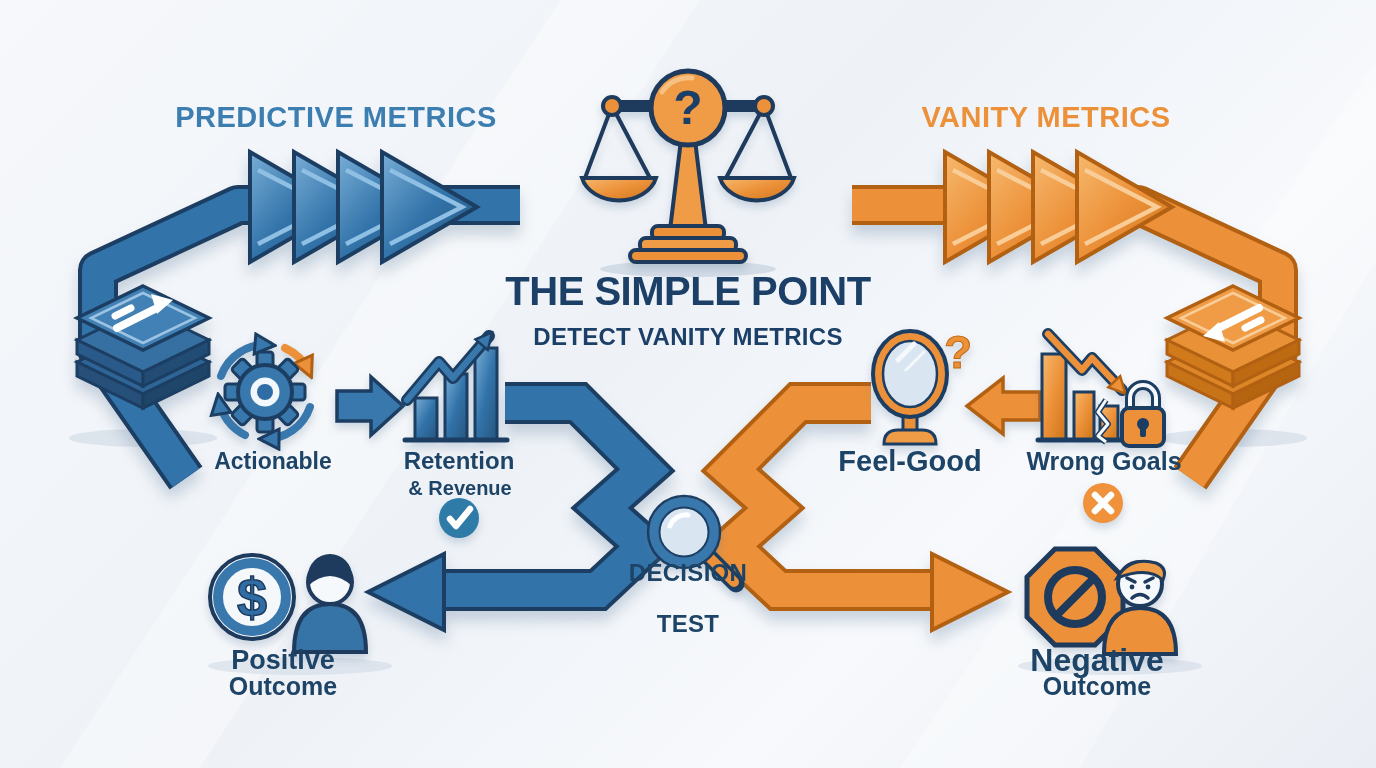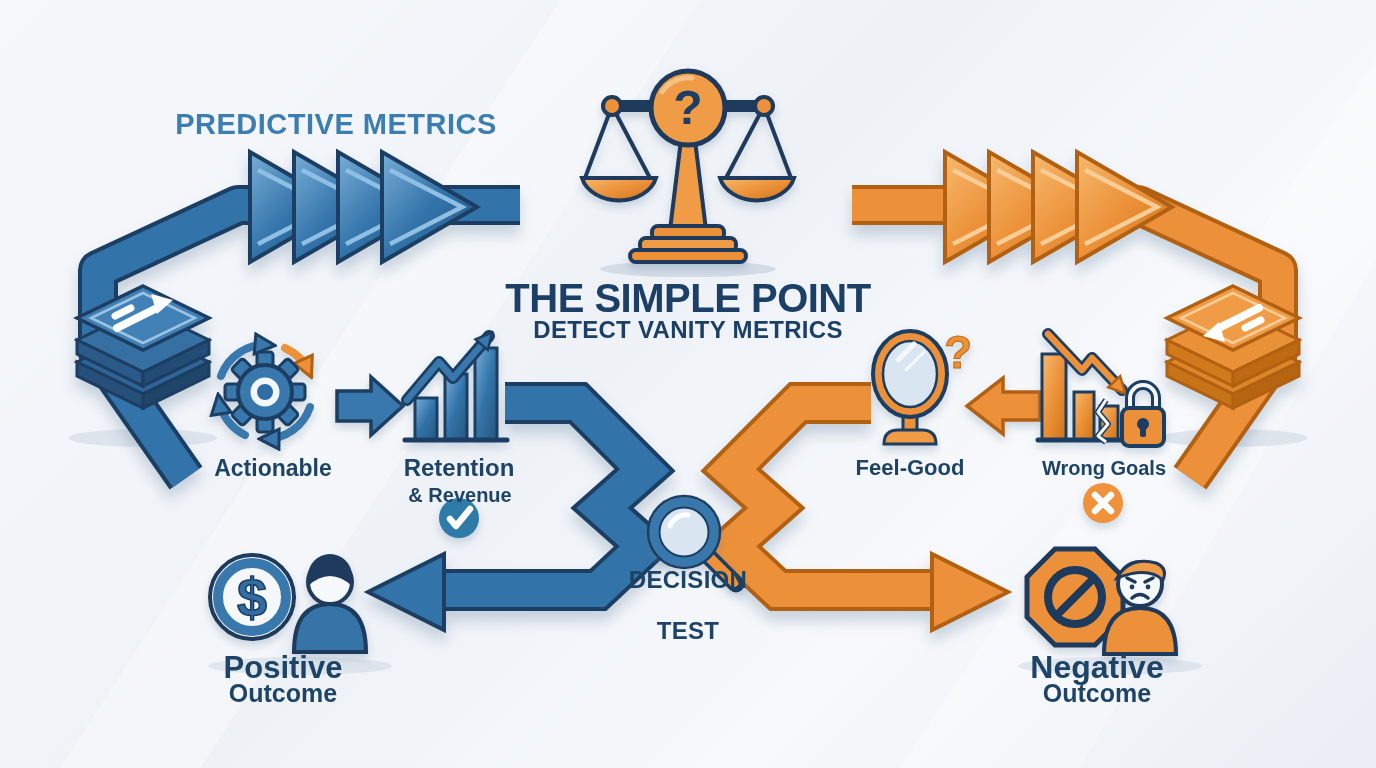--- a/index.html
+++ b/index.html
@@ -10,34 +10,34 @@
   }
   html,body{margin:0;padding:0;}
   body{background:#e9edf2;font-family:"Liberation Sans",sans-serif;}
   .canvas{
     position:relative;width:1376px;height:768px;overflow:hidden;
     background:linear-gradient(135deg,#f6f8fb 0%,#eef2f7 45%,#f7f9fc 70%,#eaeef4 100%);
   }
   svg{position:absolute;left:0;top:0;}
   .label{
     position:absolute;transform:translate(-50%,-50%);
-    font-weight:bold;color:var(--navy);white-space:nowrap;line-height:1;margin-top:7px;
+    font-weight:bold;color:var(--navy);white-space:nowrap;line-height:1;
   }
   .h-left{left:336px;top:117px;font-size:29px;color:var(--blue-heading);letter-spacing:.5px;}
   .h-right{left:1046px;top:117px;font-size:29px;color:var(--orange);letter-spacing:.5px;}
   .t-main{left:688px;top:291px;font-size:40px;letter-spacing:-.5px;color:#1B3F66;}
-  .t-sub{left:688px;top:323px;font-size:24px;letter-spacing:.3px;color:#1B3F66;}
+  .t-sub{left:688px;top:337px;font-size:24px;letter-spacing:.3px;color:#1B3F66;}
   .l-act{left:273px;top:461px;font-size:23px;}
   .l-ret1{left:459px;top:461px;font-size:24px;}
   .l-ret2{left:460px;top:488px;font-size:20px;}
-  .l-feel{left:910px;top:461px;font-size:22px;}
-  .l-wrong{left:1104px;top:461px;font-size:20px;}
+  .l-feel{left:910px;top:461px;font-size:29px;}
+  .l-wrong{left:1104px;top:461px;font-size:25px;}
   .l-dp1{left:688px;top:573px;font-size:24px;letter-spacing:.3px;}
   .l-dp2{left:688px;top:624px;font-size:24px;letter-spacing:.3px;}
-  .l-pos1{left:283px;top:660px;font-size:31px;}
+  .l-pos1{left:283px;top:660px;font-size:27px;}
   .l-pos2{left:283px;top:686px;font-size:25px;}
   .l-neg1{left:1097px;top:660px;font-size:32px;}
   .l-neg2{left:1097px;top:686px;font-size:25px;}
   .sh1{filter:drop-shadow(0 10px 7px rgba(96,125,155,.30));}
   .sh2{filter:drop-shadow(0 5px 4px rgba(96,125,155,.28));}
 </style>
 </head>
 <body>
 
 <div class="canvas">
@@ -282,20 +282,21 @@
       <line x1="-13" y1="-24" x2="-5" y2="-20" stroke="#1E3A5C" stroke-width="3.5" stroke-linecap="round"></line>
       <line x1="13" y1="-24" x2="5" y2="-20" stroke="#1E3A5C" stroke-width="3.5" stroke-linecap="round"></line>
       <circle cx="-8" cy="-15" r="2.4" fill="#1E3A5C"></circle>
       <circle cx="8" cy="-15" r="2.4" fill="#1E3A5C"></circle>
       <path d="M -8,-4 Q 0,-11 8,-4" fill="none" stroke="#1E3A5C" stroke-width="3.5" stroke-linecap="round"></path>
     </g>
   </g>
 </svg>
 
 <div class="label h-left">PREDICTIVE METRICS</div>
+<div class="label h-right">VANITY METRICS</div>
 <div class="label t-main">THE SIMPLE POINT</div>
 <div class="label t-sub">DETECT VANITY METRICS</div>
 <div class="label l-act">Actionable</div>
 <div class="label l-ret1">Retention</div>
 <div class="label l-ret2">&amp; Revenue</div>
 <div class="label l-feel">Feel-Good</div>
 <div class="label l-wrong">Wrong Goals</div>
 <div class="label l-dp1">DECISION</div>
 <div class="label l-dp2">TEST</div>
 <div class="label l-pos1">Positive</div>

